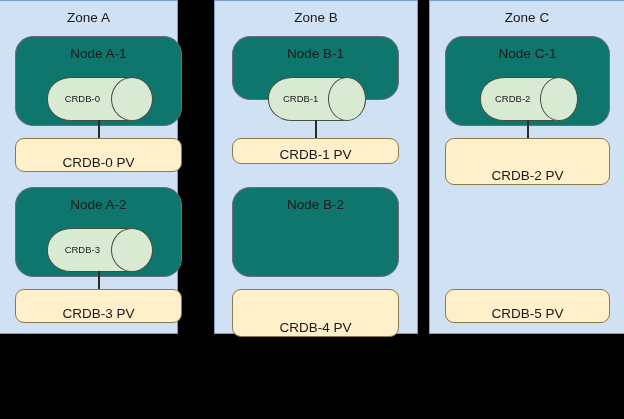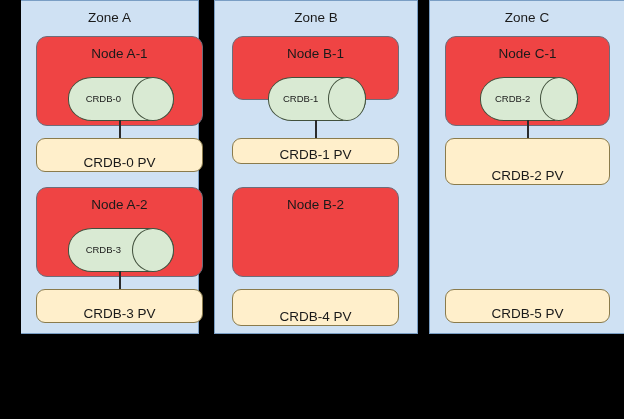--- a/index.html
+++ b/index.html
@@ -17,40 +17,40 @@
     color: #1a1a1a;
   }
   .zone {
     position: absolute;
     top: 0;
     height: 334px;
     background: #cfe1f3;
     border: 1px solid #7a9ec4;
     box-sizing: border-box;
   }
-  #zone-a { left: 0px;   width: 178px; border-left: none; margin-left: 21px; }
+  #zone-a { left: 0px;   width: 178px; border-left: none; }
   #zone-b { left: 214px; width: 204px; }
   #zone-c { left: 429px; width: 195px; border-right: none; }
 
   .zone-title {
     position: absolute;
     top: 9px;
     left: 0;
     right: 0;
     text-align: center;
     font-size: 13.5px;
     line-height: 16px;
     color: #1a1a1a;
   }
 
   .node {
     position: absolute;
-    background: #ef4444;
+    background: #0f766e;
     border: 1px solid #6d6d7a;
-    border-radius: 11px;
+    border-radius: 18px;
     box-sizing: border-box;
   }
   .node-title {
     position: absolute;
     top: 9px;
     left: 0;
     right: 0;
     text-align: center;
     font-size: 13.5px;
     line-height: 16px;
@@ -155,21 +155,21 @@
       </div>
     </div>
     <div class="connector" style="left:100px; top:119px; height:19px;"></div>
     <div class="pv" style="left:17px; top:137px; width:167px; height:26px;">
       <span class="pv-label">CRDB-1 PV</span>
     </div>
 
     <div class="node" style="left:17px; top:186px; width:167px; height:90px;">
       <div class="node-title">Node B-2</div>
     </div>
-    <div class="pv" style="left:17px; top:288px; width:167px; height:37px;">
+    <div class="pv" style="left:17px; top:288px; width:167px; height:48px;">
       <span class="pv-label">CRDB-4 PV</span>
     </div>
   </div>
 
   <div class="zone" id="zone-c">
     <div class="zone-title">Zone C</div>
 
     <div class="node" style="left:15px; top:35px; width:165px; height:90px;">
       <div class="node-title">Node C-1</div>
       <div class="cyl" style="left:34px; top:40px; width:98px; height:44px;">

